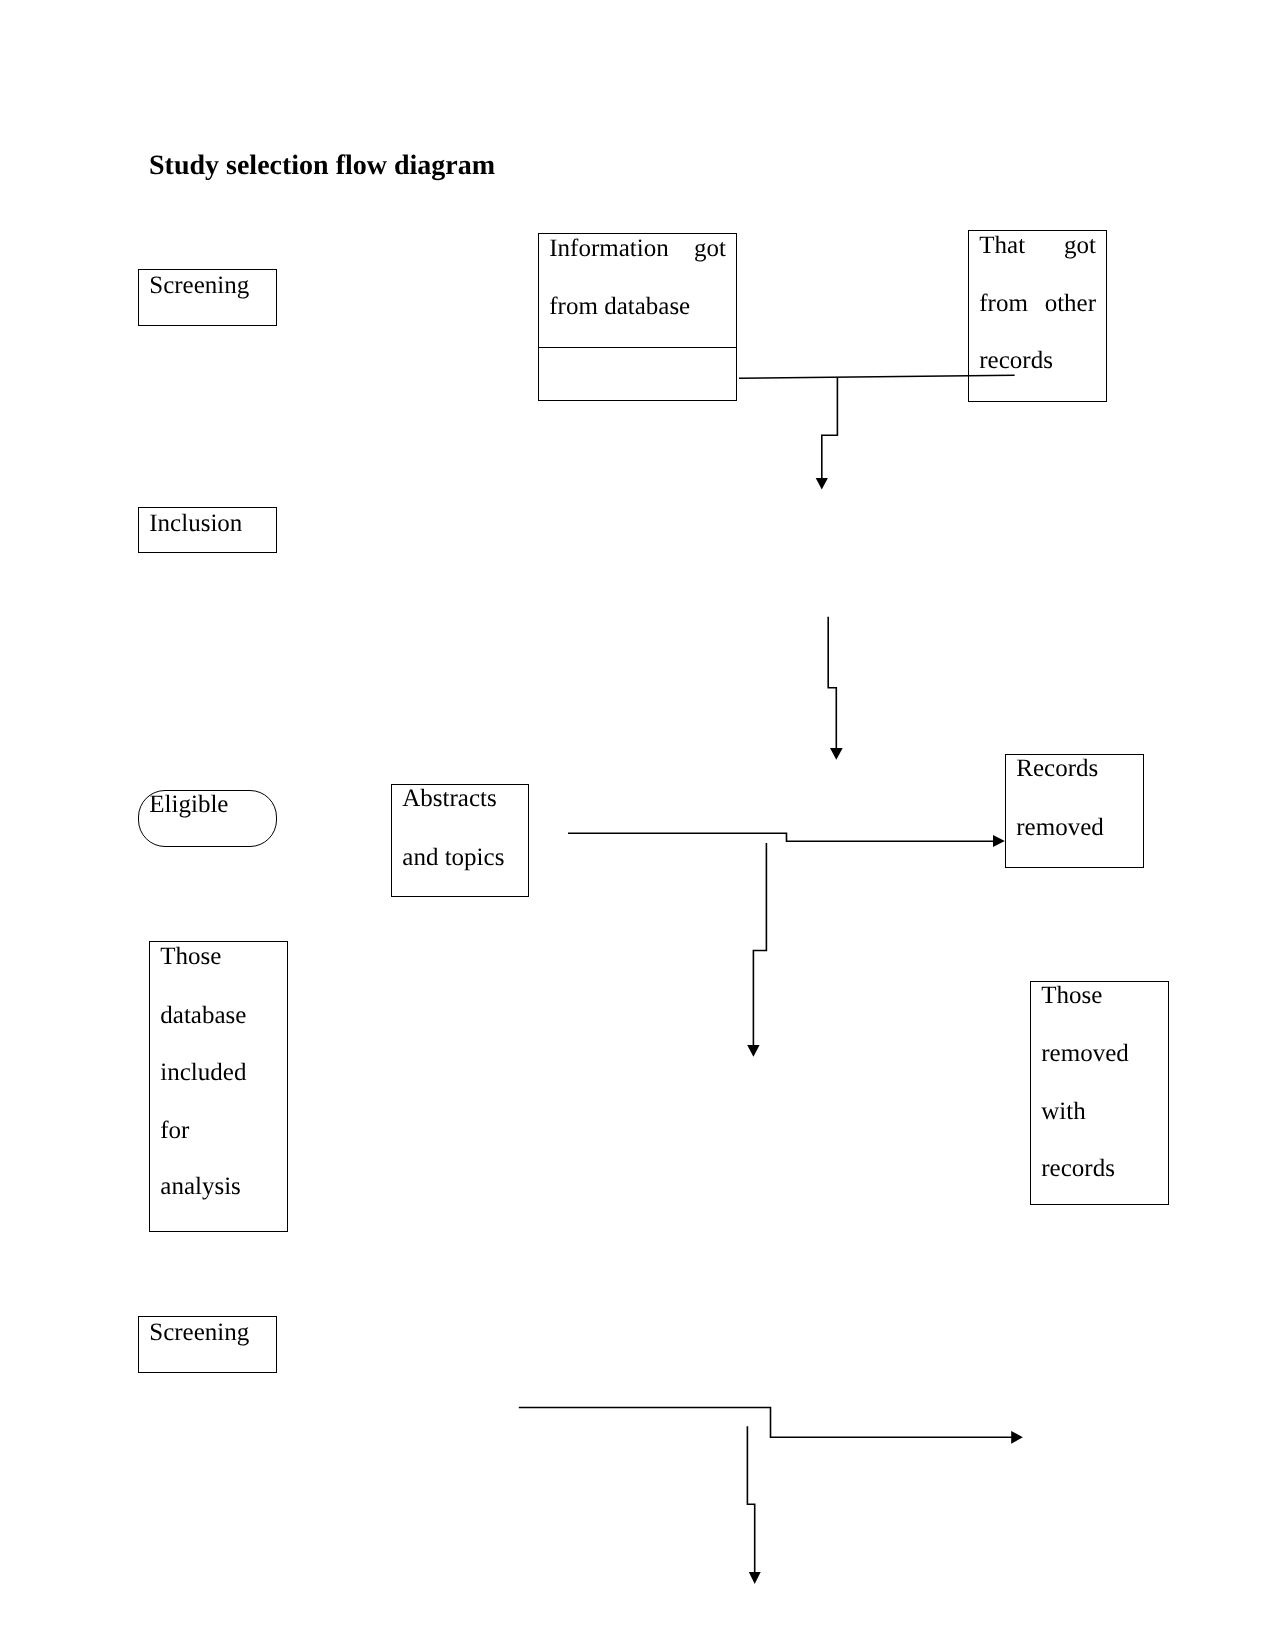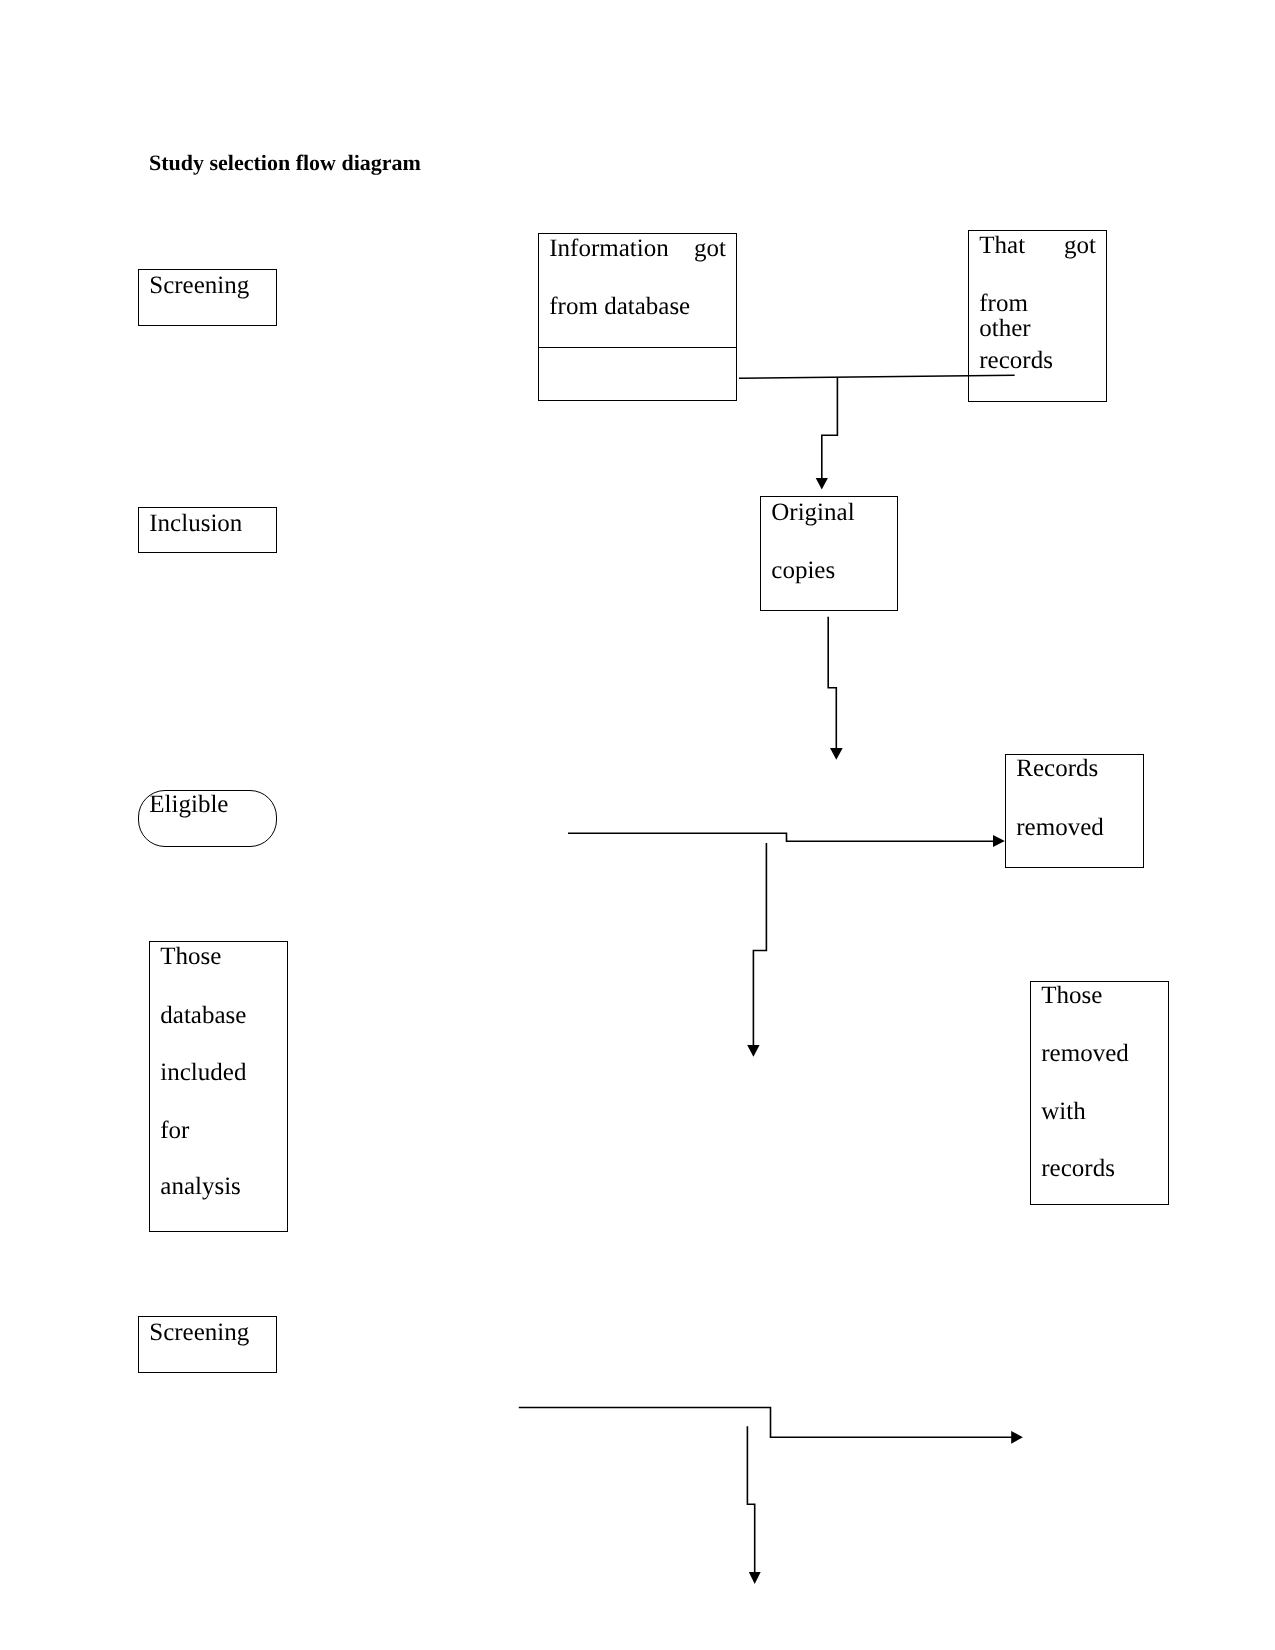--- a/index.html
+++ b/index.html
@@ -16,21 +16,21 @@
     position:absolute; left:0; top:0; width:1275px; height:1650px;
     background:#ffffff; will-change:transform;
   }
 
   #page-header {
     position:absolute; left:0; top:77px; width:1126px;
     text-align:right; font-size:25px; line-height:1;
   }
   #doc-title {
     position:absolute; left:149px; top:152px;
-    font-size:22px; font-weight:bold; line-height:1; white-space:nowrap;
+    font-size:28px; font-weight:bold; line-height:1; white-space:nowrap;
   }
 
   .node {
     position:absolute; box-sizing:border-box;
     border:1px solid #000000; background:#ffffff;
     font-size:25px;
   }
   .node .line {
     position:absolute; left:10.3px; right:10px;
     font-size:25px; line-height:1; white-space:nowrap;
@@ -67,32 +67,32 @@
         <span>got</span>
     </div>
     <div class="line" style="top:60px;">from database</div>
   </div>
 
   <div class="node" style="left:968px;top:230px;width:139px;height:172px;padding-left:20px;">
     <div class="line justify" style="top:2.1px;">
       <span>That</span>
         <span>got</span>
     </div>
-    <div class="line justify" style="top:60.1px;flex-direction:column;">
+    <div class="line justify" style="top:60.1px;">
       <span>from</span>
         <span>other</span>
     </div>
     <div class="line" style="top:117.1px;">records</div>
   </div>
 
-  <div class="node" style="left:760px;top:496px;width:138px;height:115px;">
-    <div class="line" style="top:3.4px;">Original</div>
-    <div class="line" style="top:61.4px;">copies</div>
+
+  <div class="node" style="left:391px;top:784px;width:138px;height:113px;">
+    <div class="line" style="top:1px;">Abstracts</div>
+    <div class="line" style="top:59.5px;">and topics</div>
   </div>
-
 
   <div class="node" style="left:1005px;top:754px;width:139px;height:114px;">
     <div class="line" style="top:1px;">Records</div>
     <div class="line" style="top:59.5px;">removed</div>
   </div>
 
   <div class="node" style="left:149px;top:941px;width:139px;height:291px;">
     <div class="line" style="top:2.4px;">Those</div>
     <div class="line" style="top:60.5px;">database</div>
     <div class="line" style="top:117.9px;">included</div>

